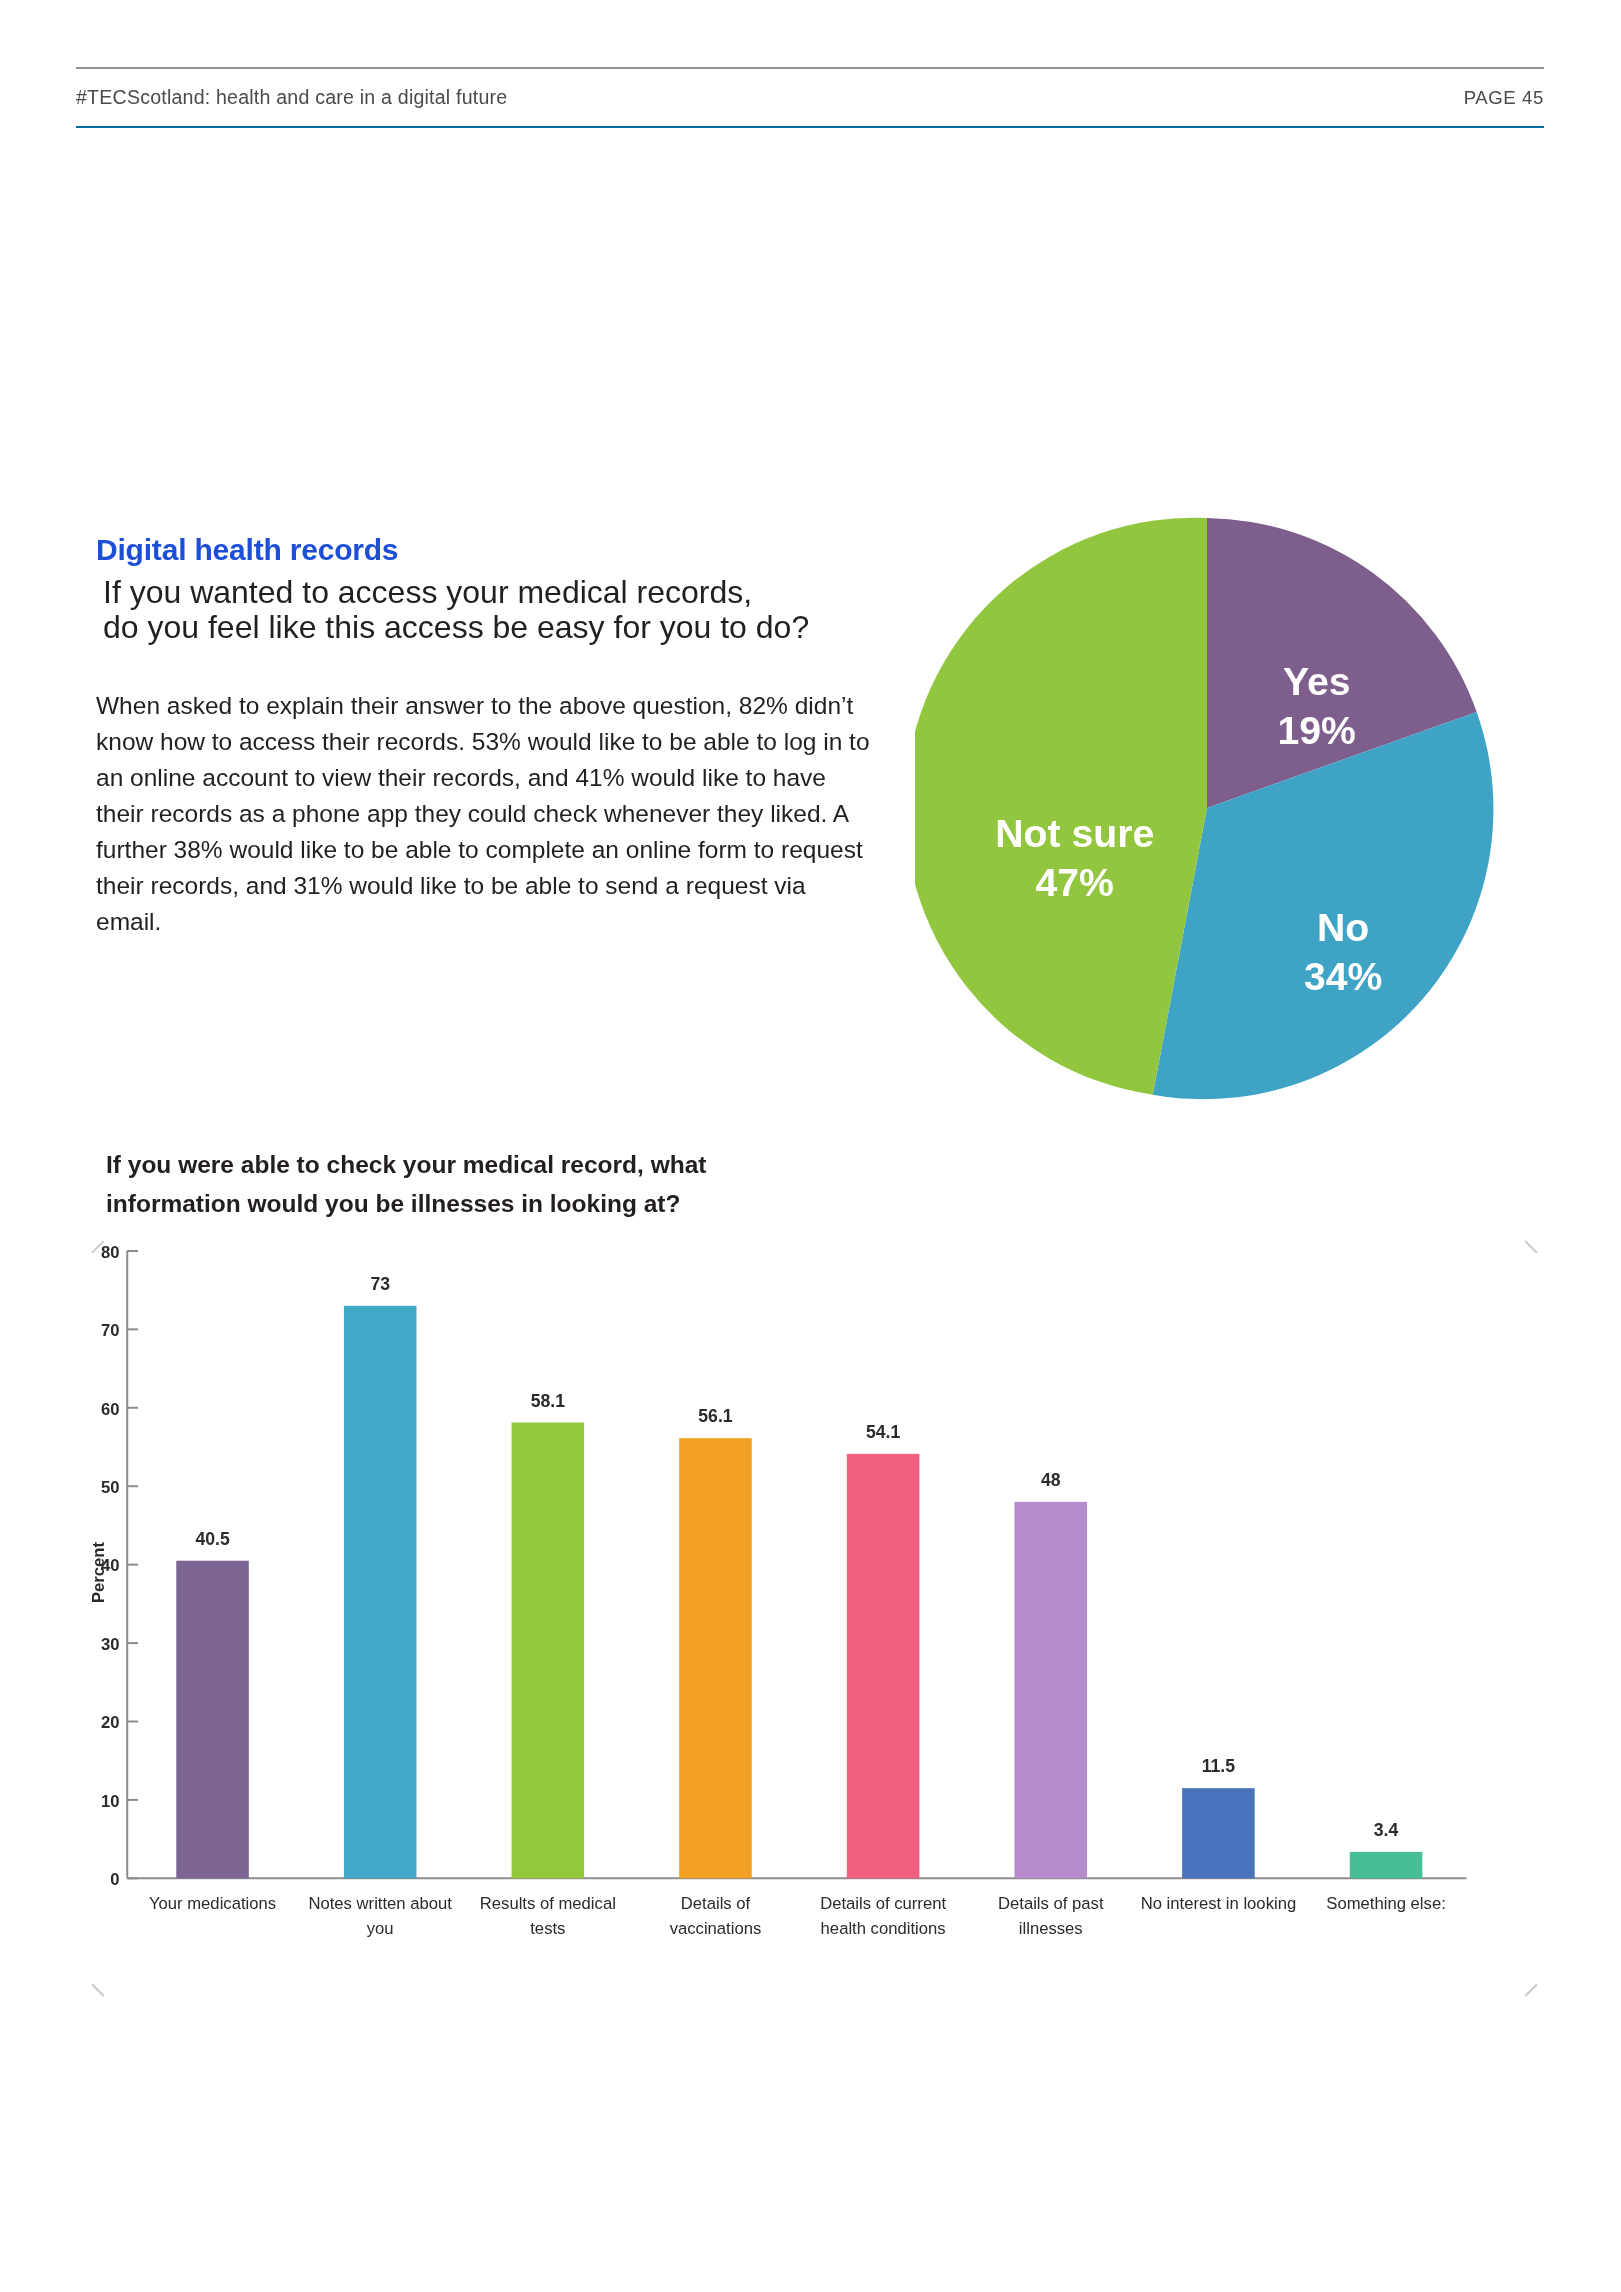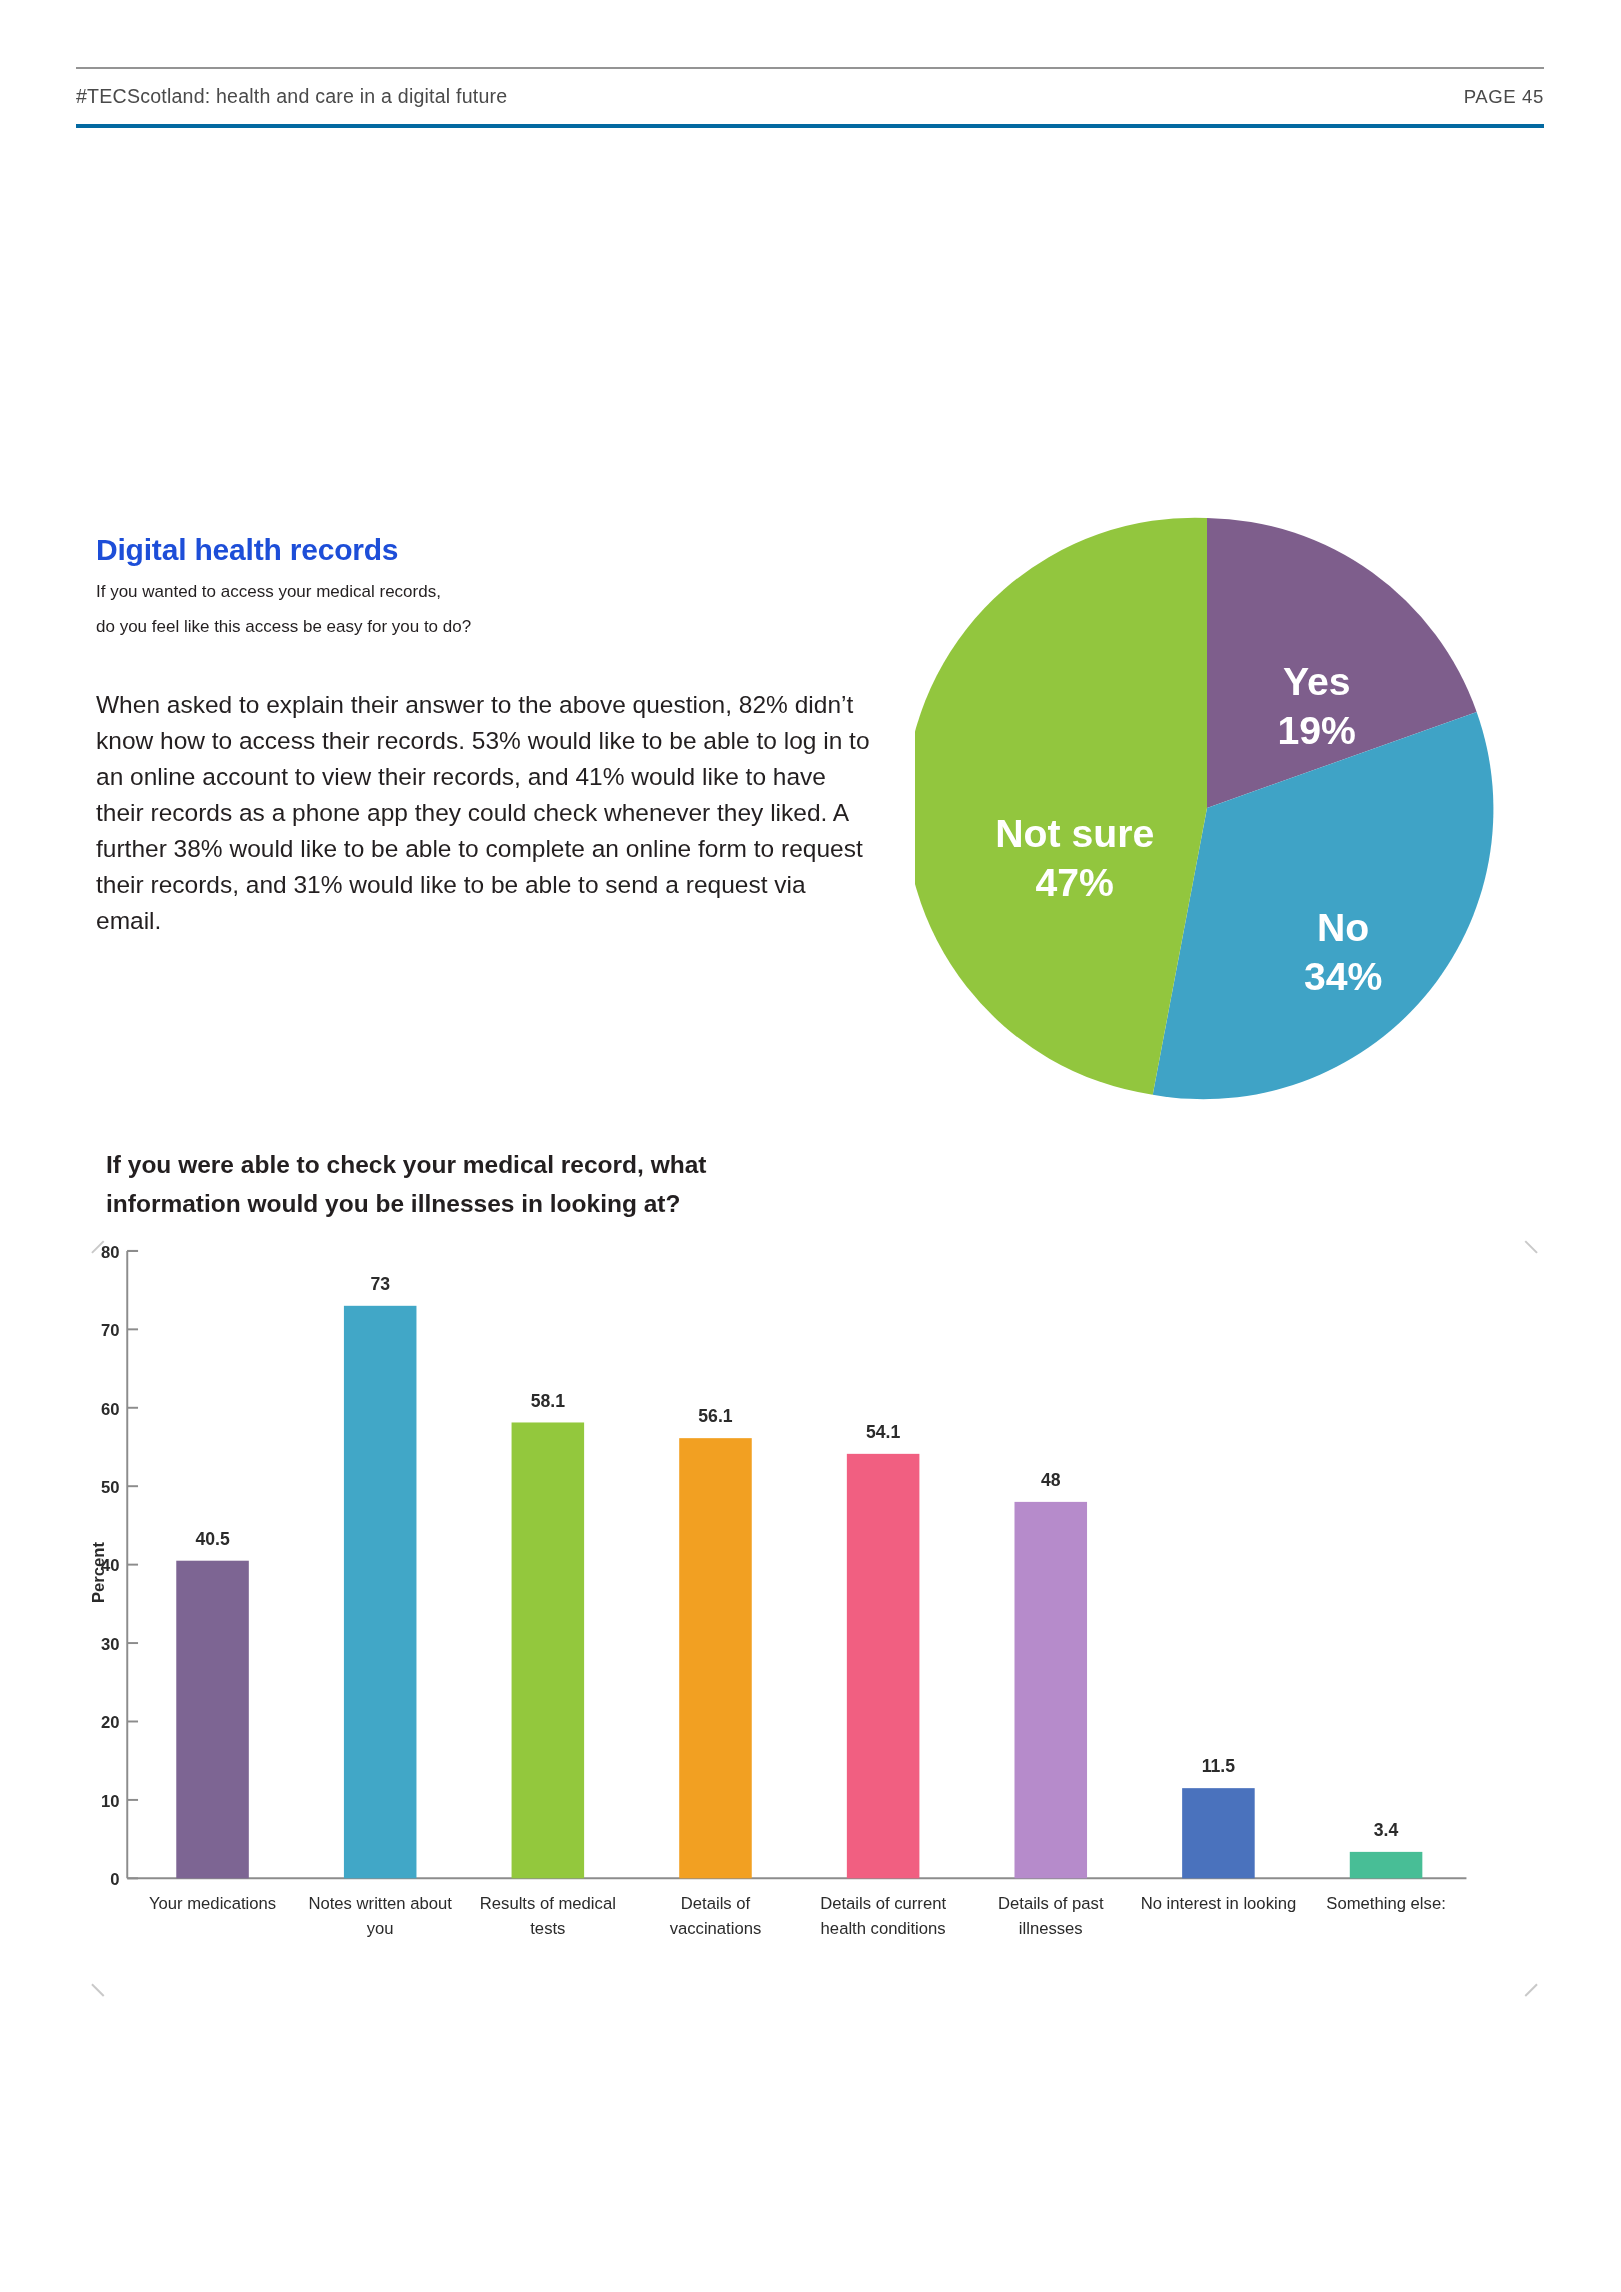--- a/index.html
+++ b/index.html
@@ -17,21 +17,21 @@
   }
 
   
   .page-header {
     position: absolute;
     left: 76px;
     top: 67px;
     width: 1468px;
     height: 61px;
     border-top: 2px solid #949494;
-    border-bottom: 4px solid #0369a1;
+    border-bottom: 2px solid #0369a1;
     display: flex;
     align-items: center;
     justify-content: space-between;
     box-sizing: border-box;
     gap: 20px;
   }
   .page-header .doc-title {
     font-size: 19.6px;
     letter-spacing: 0.2px;
     color: #4a4a4a;
@@ -51,23 +51,23 @@
   }
   .section-heading {
     color: #1d4ed8;
     font-size: 30px;
     font-weight: bold;
     letter-spacing: -0.2px;
     margin: 0 0 5.9px 0;
     line-height: 1.2;
   }
   .lead-question {
-    font-size: 17px;
+    font-size: 32px;
     line-height: 35px;
-    margin: 0;
+    margin: 7px;
   }
   .body-copy {
     font-size: 24.5px;
     line-height: 36px;
     margin: 43px 0 0 0;
   }
 
   
   .pie-wrap {
     position: absolute;

